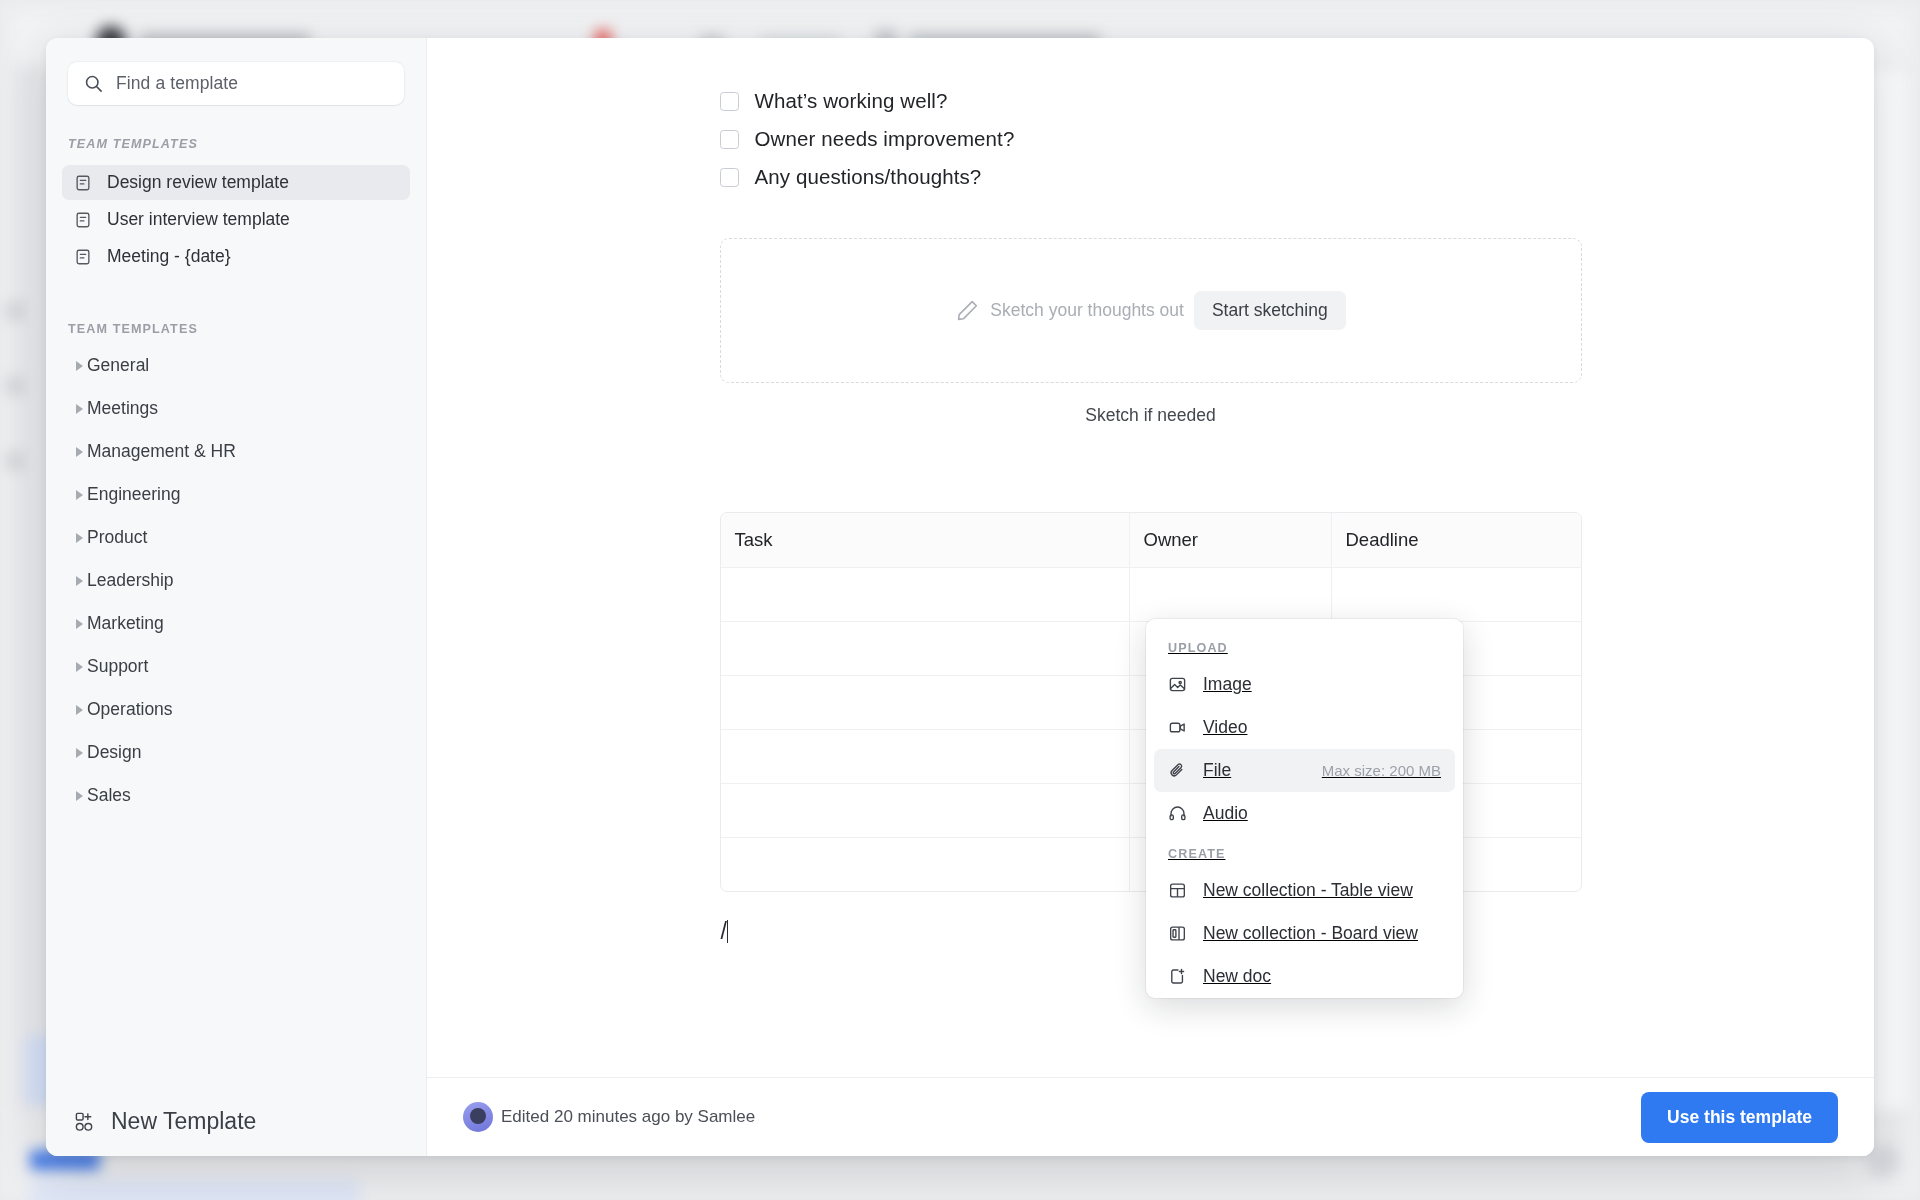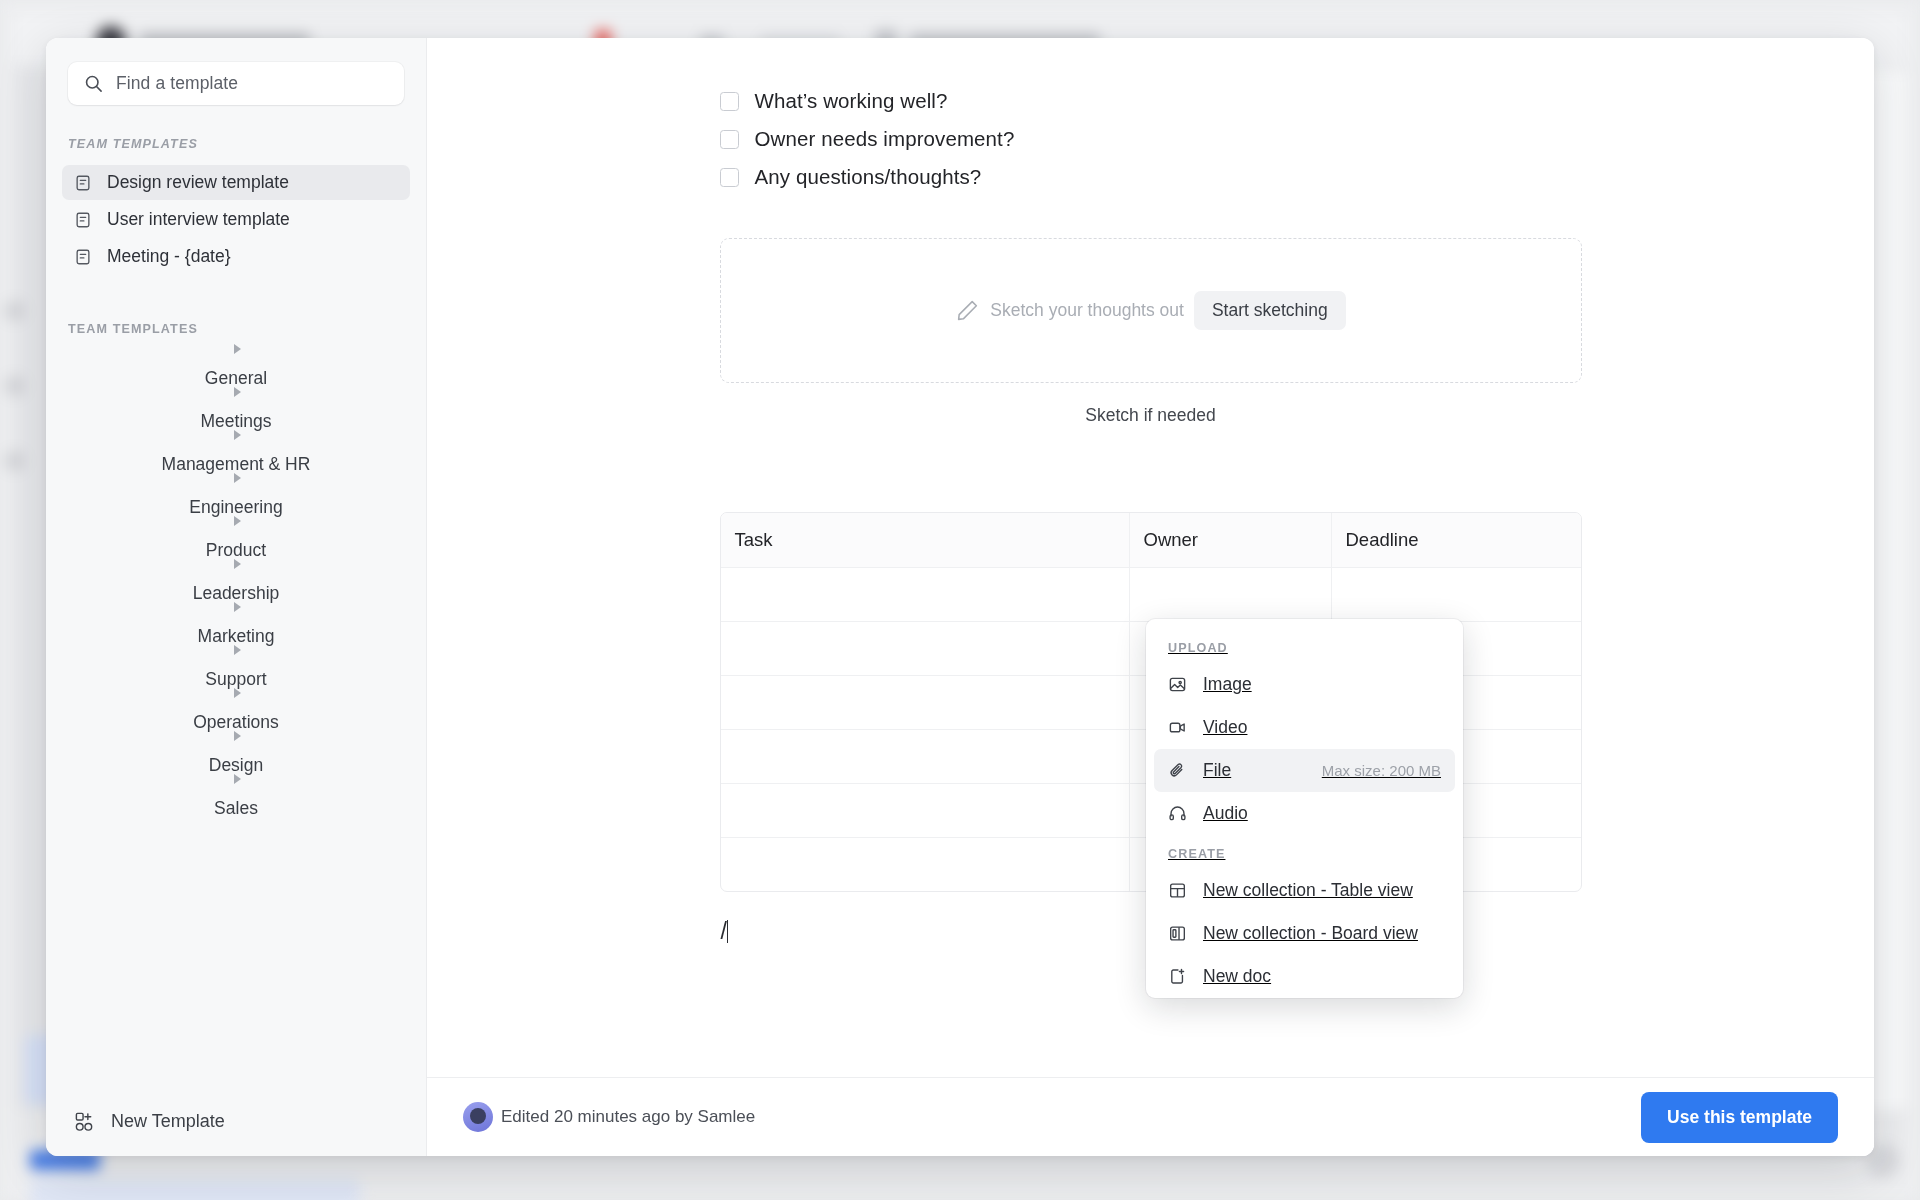--- a/index.html
+++ b/index.html
@@ -49,29 +49,29 @@
   .sec-label { font-size: 12.6px; letter-spacing: 1.1px; color: #9a9ea6; font-weight: 600; padding: 0 0 0 22px; }
   .tpl-list { padding: 0 16px; }
   .tpl-item {
     display: flex; align-items: center; gap: 15px;
     height: 35px; padding: 0 12px; border-radius: 7px; margin: 2px 0;
     font-size: 17.5px; color: #2e3138; cursor: pointer;
   }
   .tpl-item.active { background: #e9eaed; }
   .cat-list { padding: 0 16px; }
   .cat-item {
-    display: flex; align-items: center; gap: 14px;
+    display: flex; align-items: center; gap: 4px;
     height: 43px; padding: 0 12px; border-radius: 7px;
-    font-size: 17.5px; color: #3a3e45; cursor: pointer; flex-direction: column;
+    font-size: 17.5px; color: #3a3e45; cursor: pointer;
   }
   .caret { width: 0; height: 0; border-left: 7px solid #a6aab1; border-top: 5px solid transparent; border-bottom: 5px solid transparent; margin-left: 2px; }
   .sb-spacer { flex: 1; }
   .new-tpl {
     display: flex; align-items: center; gap: 16px;
-    height: 70px; padding: 0 28px; font-size: 18px; color: #3b3f46; cursor: pointer;
+    height: 70px; padding: 0 28px; font-size: 23px; color: #3b3f46; cursor: pointer;
   }
 
   
   .content { flex: 1; display: flex; flex-direction: column; background: #fff; position: relative; }
   .doc { flex: 1; position: relative; overflow: hidden; }
   .doc-inner { width: 862px; margin: 0 auto; padding-top: 44px; position: relative; }
 
   .chk-row { display: flex; align-items: center; gap: 16px; height: 38px; }
   .chk { width: 19px; height: 19px; border: 1.6px solid #c9ccd2; border-radius: 3.5px; flex: none; }
   .chk-row span { font-size: 20.5px; color: #232428; letter-spacing: .1px; }

